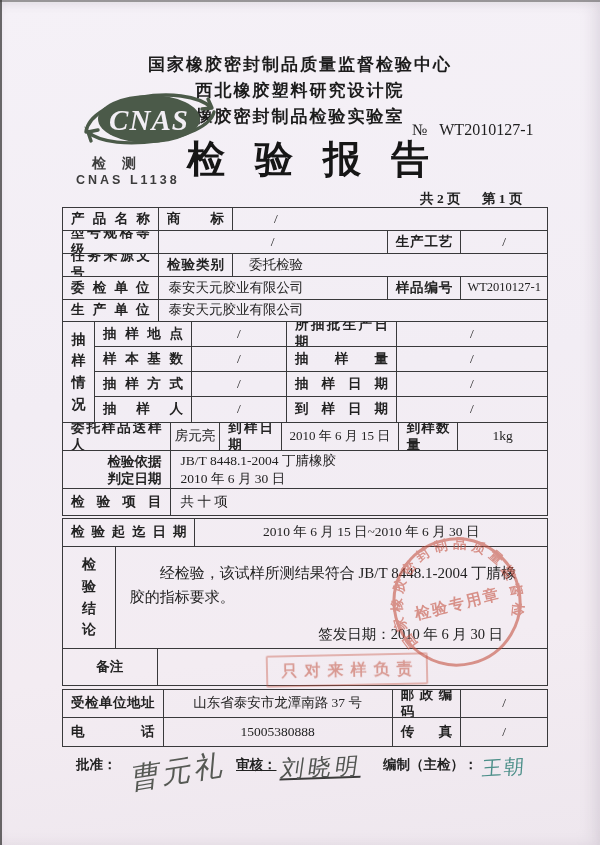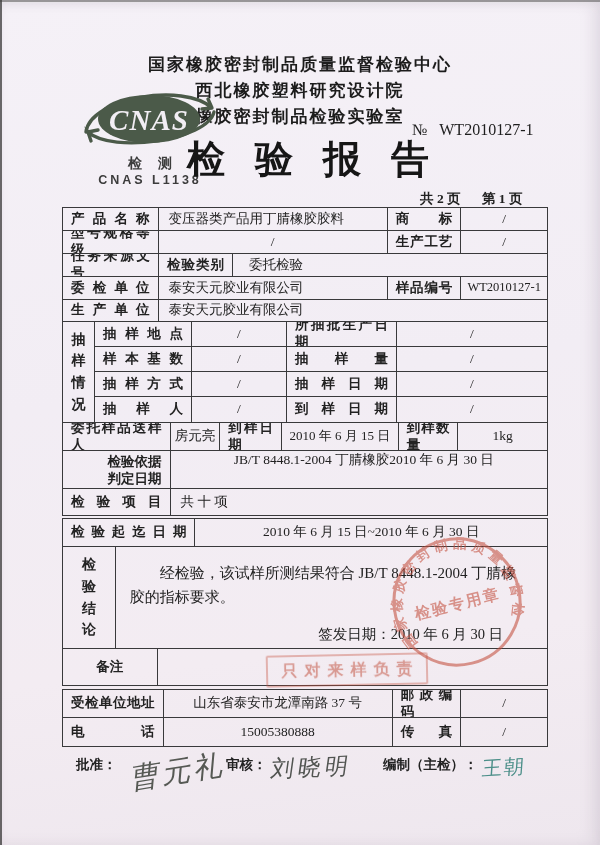--- a/index.html
+++ b/index.html
@@ -10,21 +10,21 @@
     box-shadow:inset -8px 0 14px rgba(140,130,150,.14), inset 0 5px 8px rgba(140,130,150,.10);
     font-family:"Liberation Serif", serif; color:#222;
   }
   .scan-edge-left { position:absolute; left:0; top:0; width:2px; height:100%; background:#20201f; opacity:.65; }
   .scan-edge-top  { position:absolute; left:0; top:0; width:100%; height:2px; background:#3a3a38; opacity:.45; }
 
   
   .org-lines { position:absolute; top:52px; left:0; right:0; text-align:center; }
   .org-line { font-size:17px; font-weight:700; letter-spacing:2px; line-height:26px; color:#1c1c1c; }
 
-  .logo { position:absolute; left:76px; top:86px; width:148px; text-align:center; }
+  .logo { position:absolute; left:76px; top:86px; width:148px; text-align:left; }
   .logo-sub { font-size:14px; font-weight:700; letter-spacing:16px; padding-left:16px; color:#3c3c3c; margin-top:1px; }
   .logo-code { font-size:12.5px; font-weight:700; letter-spacing:3px; color:#3c3c3c; font-family:"Liberation Sans",sans-serif; }
 
   .report-no { position:absolute; left:412px; top:121px; font-size:16px; color:#1e1e1e; white-space:nowrap; }
   .report-no .no-sym { margin-right:12px; }
 
   .title { position:absolute; top:134px; left:0; right:0; text-align:center; padding-left:46px;
     font-family:"Liberation Sans",sans-serif; font-weight:700; font-size:38px; letter-spacing:30px; color:#161616; }
 
   .page-info { position:absolute; top:190px; left:420px; font-size:13.5px; font-weight:700; white-space:nowrap; }
@@ -38,21 +38,21 @@
           font-size:13.5px; line-height:1.25; overflow:hidden; }
   .cell:last-child { border-right:none; }
   .lab { font-weight:700; }
   .just { flex:1; text-align:justify; text-align-last:justify; padding:0 8px; }
   .vleft { justify-content:flex-start; padding-left:10px; }
   .vcell { font-weight:400; }
   .vtext { flex-direction:column; font-weight:700; }
   .vtext .vinner { width:1.1em; word-break:break-all; text-align:center; line-height:1.55; font-size:14px; }
   .two-line { flex-direction:column; justify-content:center; align-items:flex-end; }
   .two-line .just { flex:0 0 auto; line-height:17px; }
-  .basis-val { flex-direction:row; align-items:flex-start; justify-content:center; padding-left:10px; }
+  .basis-val { flex-direction:column; align-items:flex-start; justify-content:center; padding-left:10px; }
   .basis-val div { line-height:18px; }
 
   
   #blk1 { top:207px; }
   #blk1 .rA { height:23px; }
   #blk1 .rProd { height:22px; }
   #blk1 .rS { height:25px; }
   #blk1 .rDel { height:28px; }
   #blk1 .rBasis { height:38px; }
   #blk1 .rItems { height:26px; }
@@ -90,21 +90,21 @@
     display:flex; align-items:center; justify-content:center; color:rgba(192,76,58,.52);
     font-size:16px; font-weight:700; letter-spacing:7px; padding-left:7px; filter:blur(.5px); }
 
   
   .footer { position:absolute; top:752px; left:0; width:100%; height:60px; font-size:13.5px; font-weight:700; }
   .sig-group { position:absolute; display:flex; align-items:flex-start; white-space:nowrap; }
   .sig-label { padding-top:4px; }
   .sig { font-weight:400; opacity:.88; }
   .sig-approve-group { left:76px; }
   .sig-approve { font-size:29px; color:#41463f; letter-spacing:3px; transform:rotate(-9deg) skewX(-14deg); margin-left:14px; }
-  .sig-review-group { left:226px; }
+  .sig-review-group { left:236px;text-decoration:underline; }
   .sig-review { font-size:23px; color:#3c403c; letter-spacing:4px; transform:rotate(-2deg) skewX(-10deg); margin-left:4px; }
   .sig-compile-group { left:383px; }
   .sig-compile { font-size:20px; color:#36837b; letter-spacing:2px; transform:rotate(-4deg) skewX(-8deg); margin-left:4px; padding-top:2px; }
 </style>
 </head>
 <body>
 
 <div class="page">
   <div class="scan-edge-left"></div>
   <div class="scan-edge-top"></div>
@@ -135,21 +135,20 @@
   <div class="page-info">
     <span>共 2 页</span>
     <span>第 1 页</span>
   </div>
 
   <div class="tbl" id="blk1">
     <div class="trow rA">
       <div class="cell lab cA1">
           <span class="just">产品名称</span>
         </div>
-      <div class="cell vcell vleft cA2">变压器类产品用丁腈橡胶胶料</div>
       <div class="cell lab cA3">
           <span class="just">商标</span>
         </div>
       <div class="cell vcell cA4">/</div>
     </div>
     <div class="trow rA">
       <div class="cell lab cA1">
           <span class="just">型号规格等级</span>
         </div>
       <div class="cell vcell cA2">/</div>

